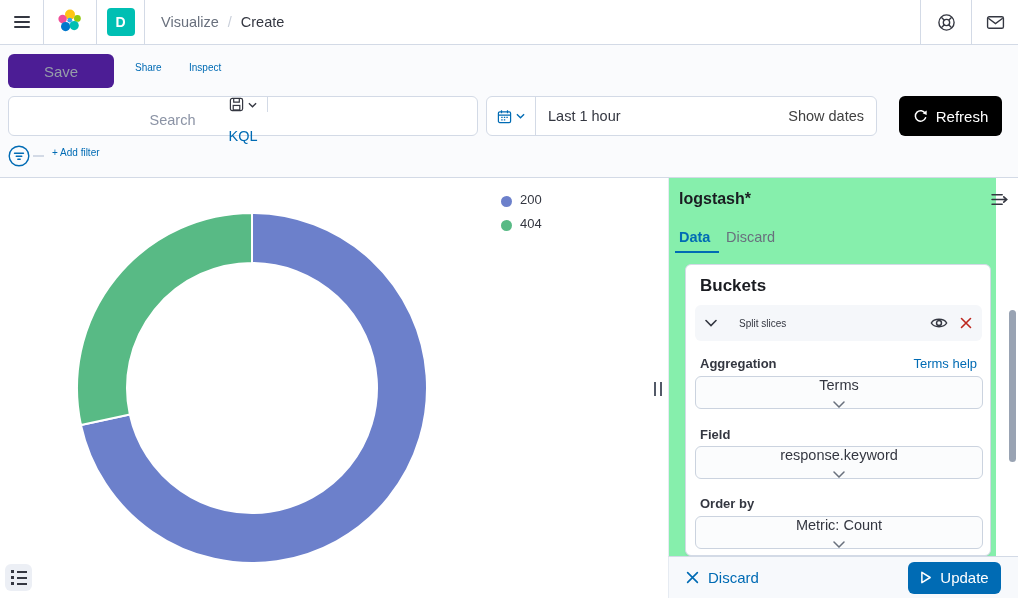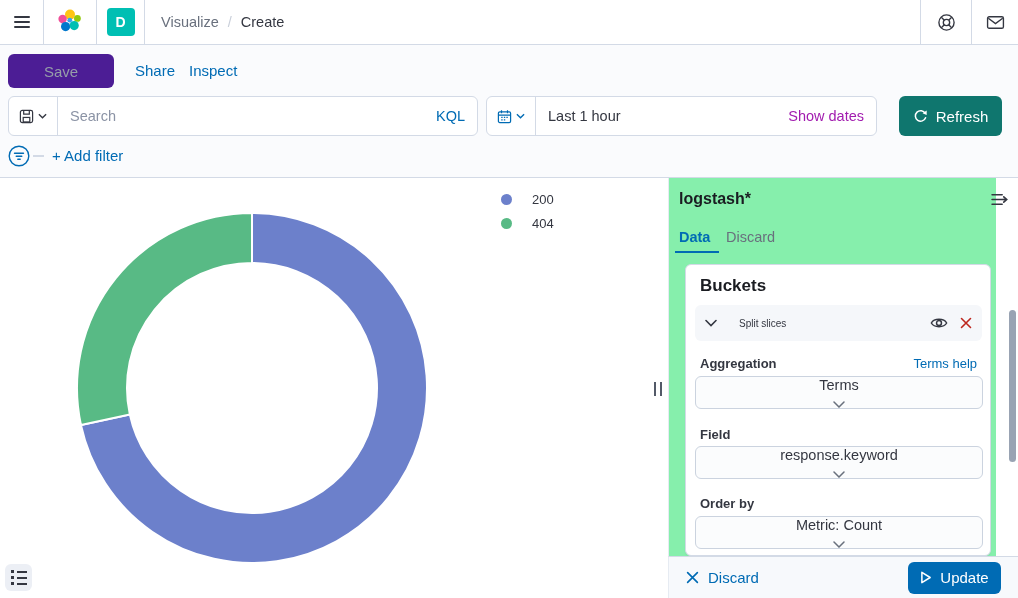--- a/index.html
+++ b/index.html
@@ -33,56 +33,56 @@
   
   .chrome {
     position: absolute; left: 0; top: 45px; width: 1018px; height: 133px;
     background: #FAFBFD; border-bottom: 1px solid #D3DAE6;
   }
   .btn-save {
     position: absolute; left: 8px; top: 9px; width: 106px; height: 34px;
     background: #4c1d95; color: #969DA9; border: none; border-radius: 6px;
     font-size: 15px; font-family: inherit;
   }
-  .lnk { color: #006BB4; font-size: 15px; cursor: pointer; text-decoration: none; }
+  .lnk { color: #006BB4; font-size: 10px; cursor: pointer; text-decoration: none; }
 
   .qgroup {
     position: absolute; left: 8px; top: 51px; width: 470px; height: 40px;
     background: #fff; border: 1px solid #D3DAE6; border-radius: 6px;
-    display: flex; align-items: center;
+    display: flex; align-items: center; flex-direction: column;
   }
   .qseg { width: 49px; height: 100%; border-right: 1px solid #D3DAE6;
     display: flex; align-items: center; justify-content: center; gap: 4px; cursor: pointer; }
   .qinput { flex: 1; border: none; outline: none; background: transparent;
     font-size: 14.5px; font-family: inherit; padding: 0 12px; color: #343741; }
   .qinput::placeholder { color: #8B93A5; }
   .qlang { padding: 0 12px; font-size: 14.5px; color: #006BB4; cursor: pointer; }
 
   .dgroup {
     position: absolute; left: 486px; top: 51px; width: 391px; height: 40px;
     background: #fff; border: 1px solid #D3DAE6; border-radius: 6px;
     display: flex; align-items: center;
   }
   .dtime { padding: 0 12px; font-size: 14.5px; color: #343741; flex: 1; cursor: pointer; }
-  .dshow { padding: 0 12px; font-size: 14.5px; color: #a21caf; cursor: pointer; }
+  .dshow { padding: 0 12px; font-size: 14.5px; color: #404040; cursor: pointer; }
 
   .btn-refresh {
     position: absolute; left: 899px; top: 51px; width: 103px; height: 40px;
-    background: #0f766e; color: #fff; border: none; border-radius: 6px;
+    background: #000000; color: #fff; border: none; border-radius: 6px;
     font-size: 15px; font-family: inherit; display: flex; align-items: center;
     justify-content: center; gap: 8px; cursor: pointer;
   }
 
   .fdash { position: absolute; left: 33px; top: 110px; width: 11px; height: 2px; background: #D3DAE6; }
   .addfilter { position: absolute; left: 52px; top: 102px; }
 
   
   .chart-area { position: absolute; left: 0; top: 178px; width: 668px; height: 420px; background: #fff; }
   .legend { position: absolute; left: 501px; top: 192px; display: flex; flex-direction: column; gap: 9px; }
-  .legend-item { display: flex; align-items: center; gap: 20px; cursor: pointer; }
+  .legend-item { display: flex; align-items: flex-end; gap: 8px; cursor: pointer; }
   .legend-dot { width: 11px; height: 11px; border-radius: 50%; }
   .legend-label { font-size: 13px; color: #343741; }
   #donut-svg { position: absolute; left: 75px; top: 211px; }
 
   .resizer { position: absolute; left: 654px; top: 382px; width: 8px; height: 14px; cursor: col-resize;
     border-left: 2px solid #535A68; border-right: 2px solid #535A68; }
 
   .btn-legend-toggle {
     position: absolute; left: 5px; top: 564px; width: 27px; height: 27px;
     background: #ECEFF5; border: none; border-radius: 6px; cursor: pointer;

